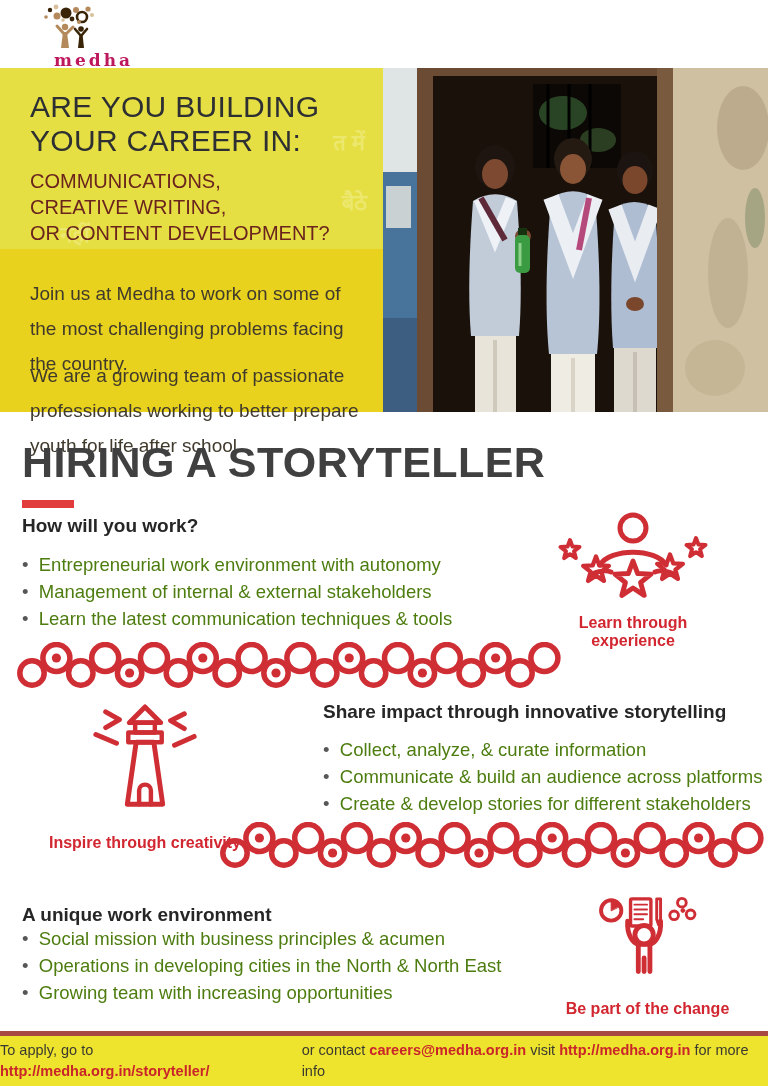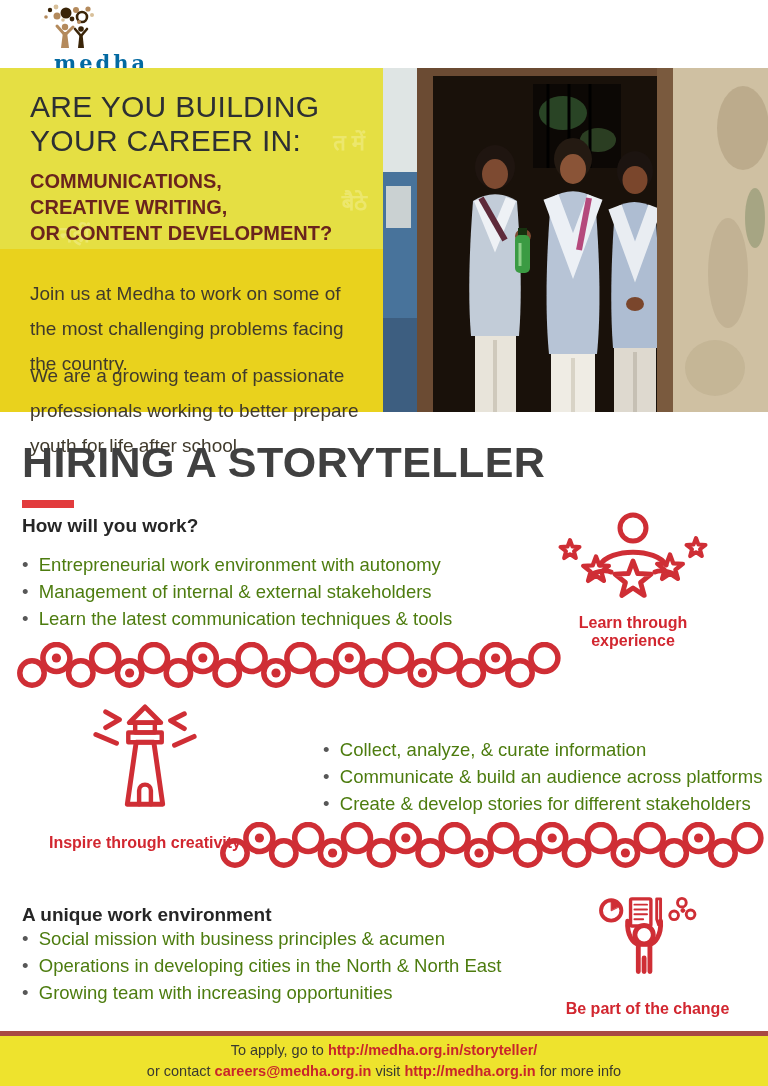--- a/index.html
+++ b/index.html
@@ -6,29 +6,29 @@
   .poster{
     position:relative;width:768px;height:1086px;background:#ffffff;overflow:hidden;
     font-family:"Liberation Sans","DejaVu Sans",sans-serif;color:#2b2b2b;
   }
   .abs{position:absolute;}
 
   
   .logo{left:22px;top:4px;width:110px;text-align:center;}
   .logo .wordmark{
     font-family:"DejaVu Serif","Liberation Serif",serif;font-weight:bold;
-    font-size:21px;letter-spacing:3px;color:#0369a1;margin-top:-2px;margin-left:32px;
+    font-size:17px;letter-spacing:3px;color:#be185d;margin-top:-2px;margin-left:32px;
   }
 
   
   .hero-left{left:0;top:68px;width:383px;height:344px;}
   .hero-top{position:absolute;left:0;top:0;width:383px;height:181px;background:#e5df43;overflow:hidden;}
   .hero-bottom{position:absolute;left:0;top:181px;width:383px;height:163px;background:#e9d21d;}
   .hero-headline{position:absolute;left:30px;top:22px;font-size:30px;line-height:34px;font-weight:400;color:#2d2f33;letter-spacing:.3px;}
-  .hero-subheadline{position:absolute;left:30px;top:100px;font-size:20px;line-height:26px;font-weight:700;color:#6a241d;}
+  .hero-subheadline{position:absolute;left:30px;top:100px;font-size:20px;line-height:26px;font-weight:400;color:#6a241d;}
   .hero-para{position:absolute;left:30px;width:330px;font-size:19px;line-height:35px;color:#403a2c;}
   .hero-para.p1{top:8px;}
   .hero-para.p2{top:90px;}
   .watermark{position:absolute;color:#f6f2a0;opacity:.45;font-weight:bold;font-size:22px;pointer-events:none;}
 
   .hero-photo{left:383px;top:68px;width:385px;height:344px;}
 
   
   .main-title{left:22px;top:438px;font-size:43px;font-weight:800;color:#404040;letter-spacing:.4px;}
   .divider{left:22px;top:500px;width:52px;height:8px;background:#e23b3d;}
@@ -48,21 +48,21 @@
   .callout-inspire{left:45px;top:702px;width:200px;}
   .callout-change{left:550px;top:894px;width:195px;}
 
   .wave{height:50px;}
   .wave1{left:15px;top:642px;}
   .wave2{left:218px;top:822px;}
 
   
   .footer-rule{left:0;top:1031px;width:768px;height:5px;background:#a84a43;}
   .footer{left:0;top:1036px;width:768px;height:50px;background:#eee32d;
-    display:flex;flex-direction:column;align-items:center;justify-content:center;
+    display:flex;flex-direction:row;align-items:center;justify-content:center;
     font-size:14.5px;line-height:21px;color:#3a3a30;}
   .footer .link{color:#c9252b;font-weight:bold;text-decoration:none;cursor:pointer;}
   .icon-red{stroke:#cf2e35;}
 </style>
 </head>
 <body>
 
 <div class="poster">
 
   <div class="abs logo">
@@ -242,20 +242,21 @@
         <path d="M56,104 V90 A6,6 0 0 1 68,90 V104" stroke-width="4.5"></path>
         <path d="M22,10 L36,18 L22,26" stroke-width="5"></path>
         <path d="M12,33 L33,42" stroke-width="5"></path>
         <path d="M102,12 L88,19 L102,27" stroke-width="5"></path>
         <path d="M112,35 L92,44" stroke-width="5"></path>
       </g>
     </svg>
     <div class="label">Inspire through creativity</div>
   </div>
 
+  <div class="abs sec-heading share-heading">Share impact through innovative storytelling</div>
   <ul class="abs bullets share-list">
     <li>Collect, analyze, &amp; curate information</li>
     <li>Communicate &amp; build an audience across platforms</li>
     <li>Create &amp; develop stories for different stakeholders</li>
   </ul>
 
   <svg class="abs wave wave2" width="550" height="50" viewBox="0 0 550 50">
       <circle cx="17" cy="31" r="12.2" fill="none" stroke="#cf2e35" stroke-width="5.5"></circle>
       <circle cx="41.4" cy="16" r="13.5" fill="none" stroke="#cf2e35" stroke-width="5.5"></circle>
       <circle cx="41.4" cy="16" r="4.6" fill="#cf2e35"></circle>

